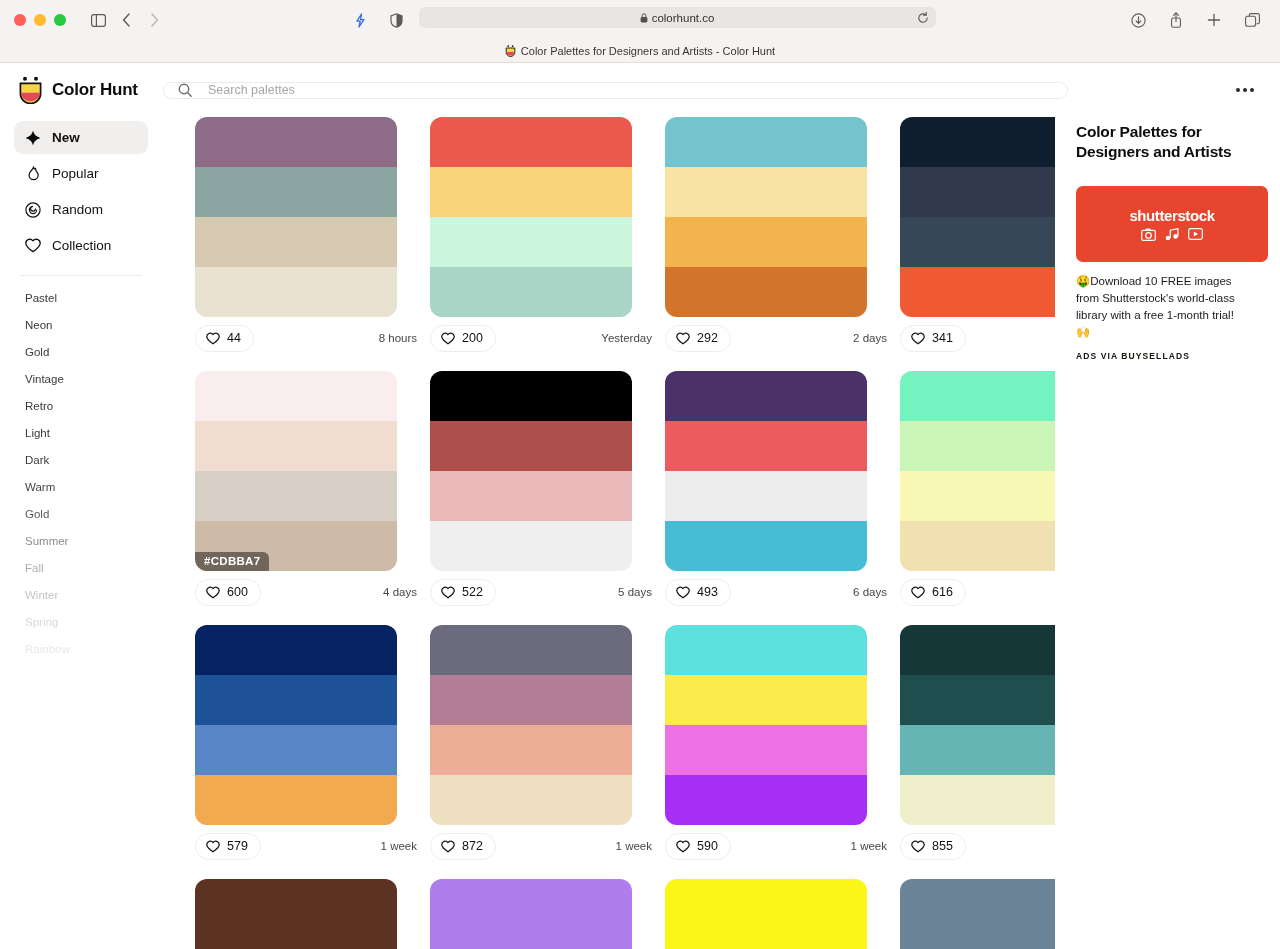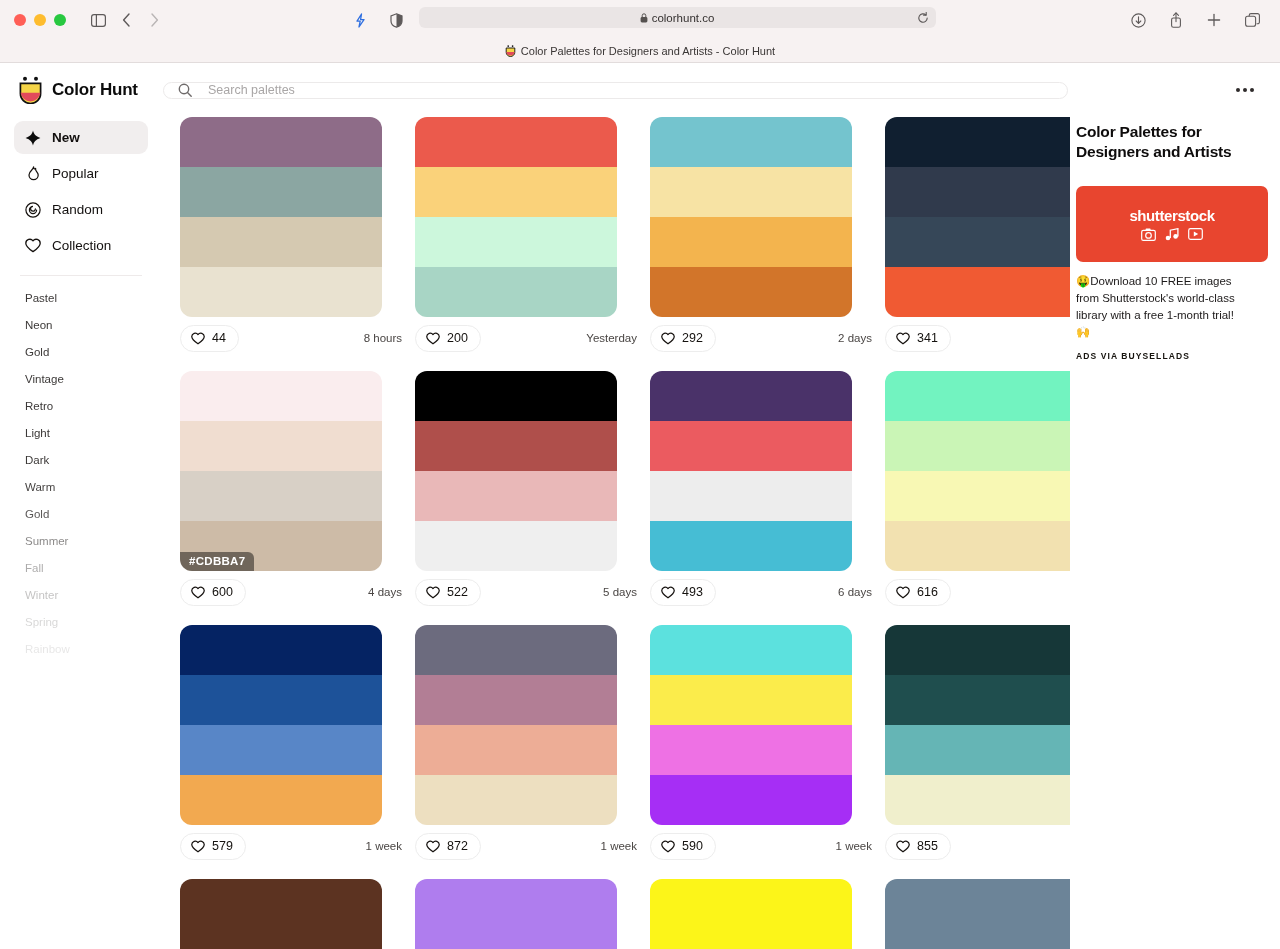--- a/index.html
+++ b/index.html
@@ -109,21 +109,21 @@
   #search-input::placeholder { color: #a9a6a6; }
 
   #header-more {
     margin-left: auto;
     display: flex; gap: 3px; align-items: center;
     color: #2f2b2b;
   }
   .dot3 { width: 4px; height: 4px; border-radius: 50%; background: #2f2b2b; }
 
   
-  #layout { display: flex; height: 832px; }
+  #layout { display: flex; height: 832px; gap: 15px; }
 
   
   #sidebar {
     width: 162px;
     padding: 4px 14px 0 14px;
     flex-shrink: 0;
   }
   .nav-item {
     height: 33px;
     display: flex;

